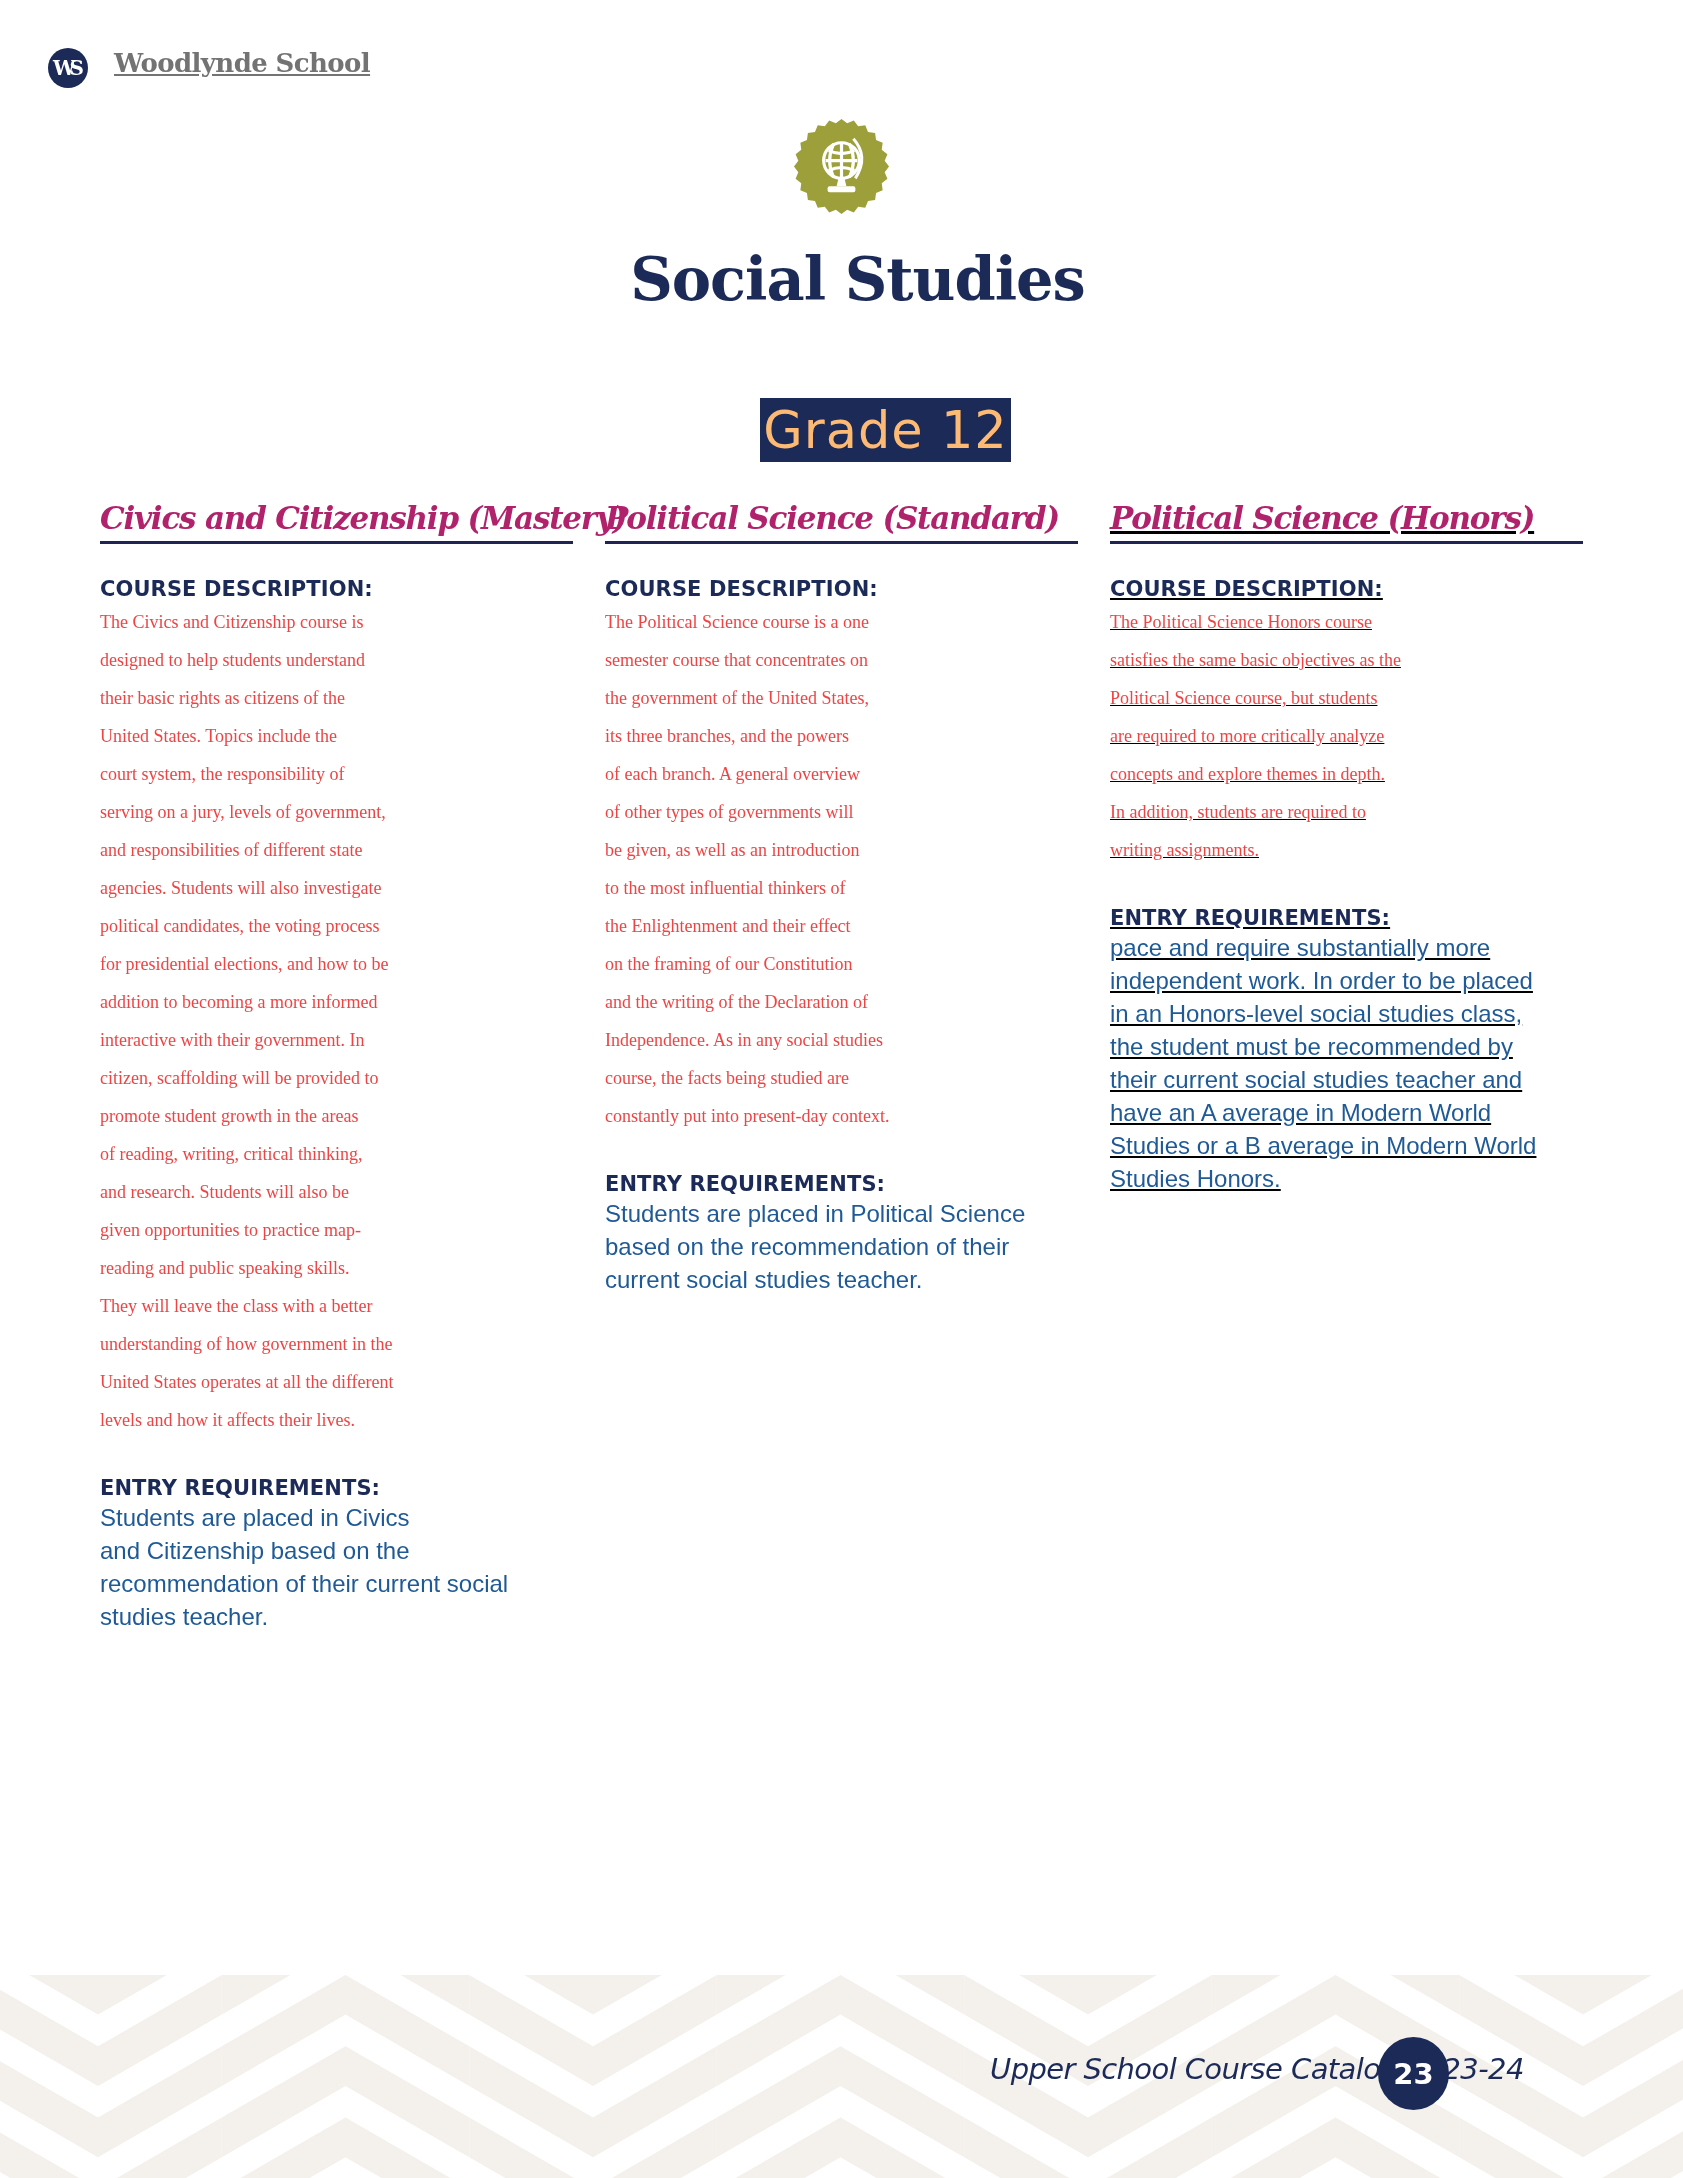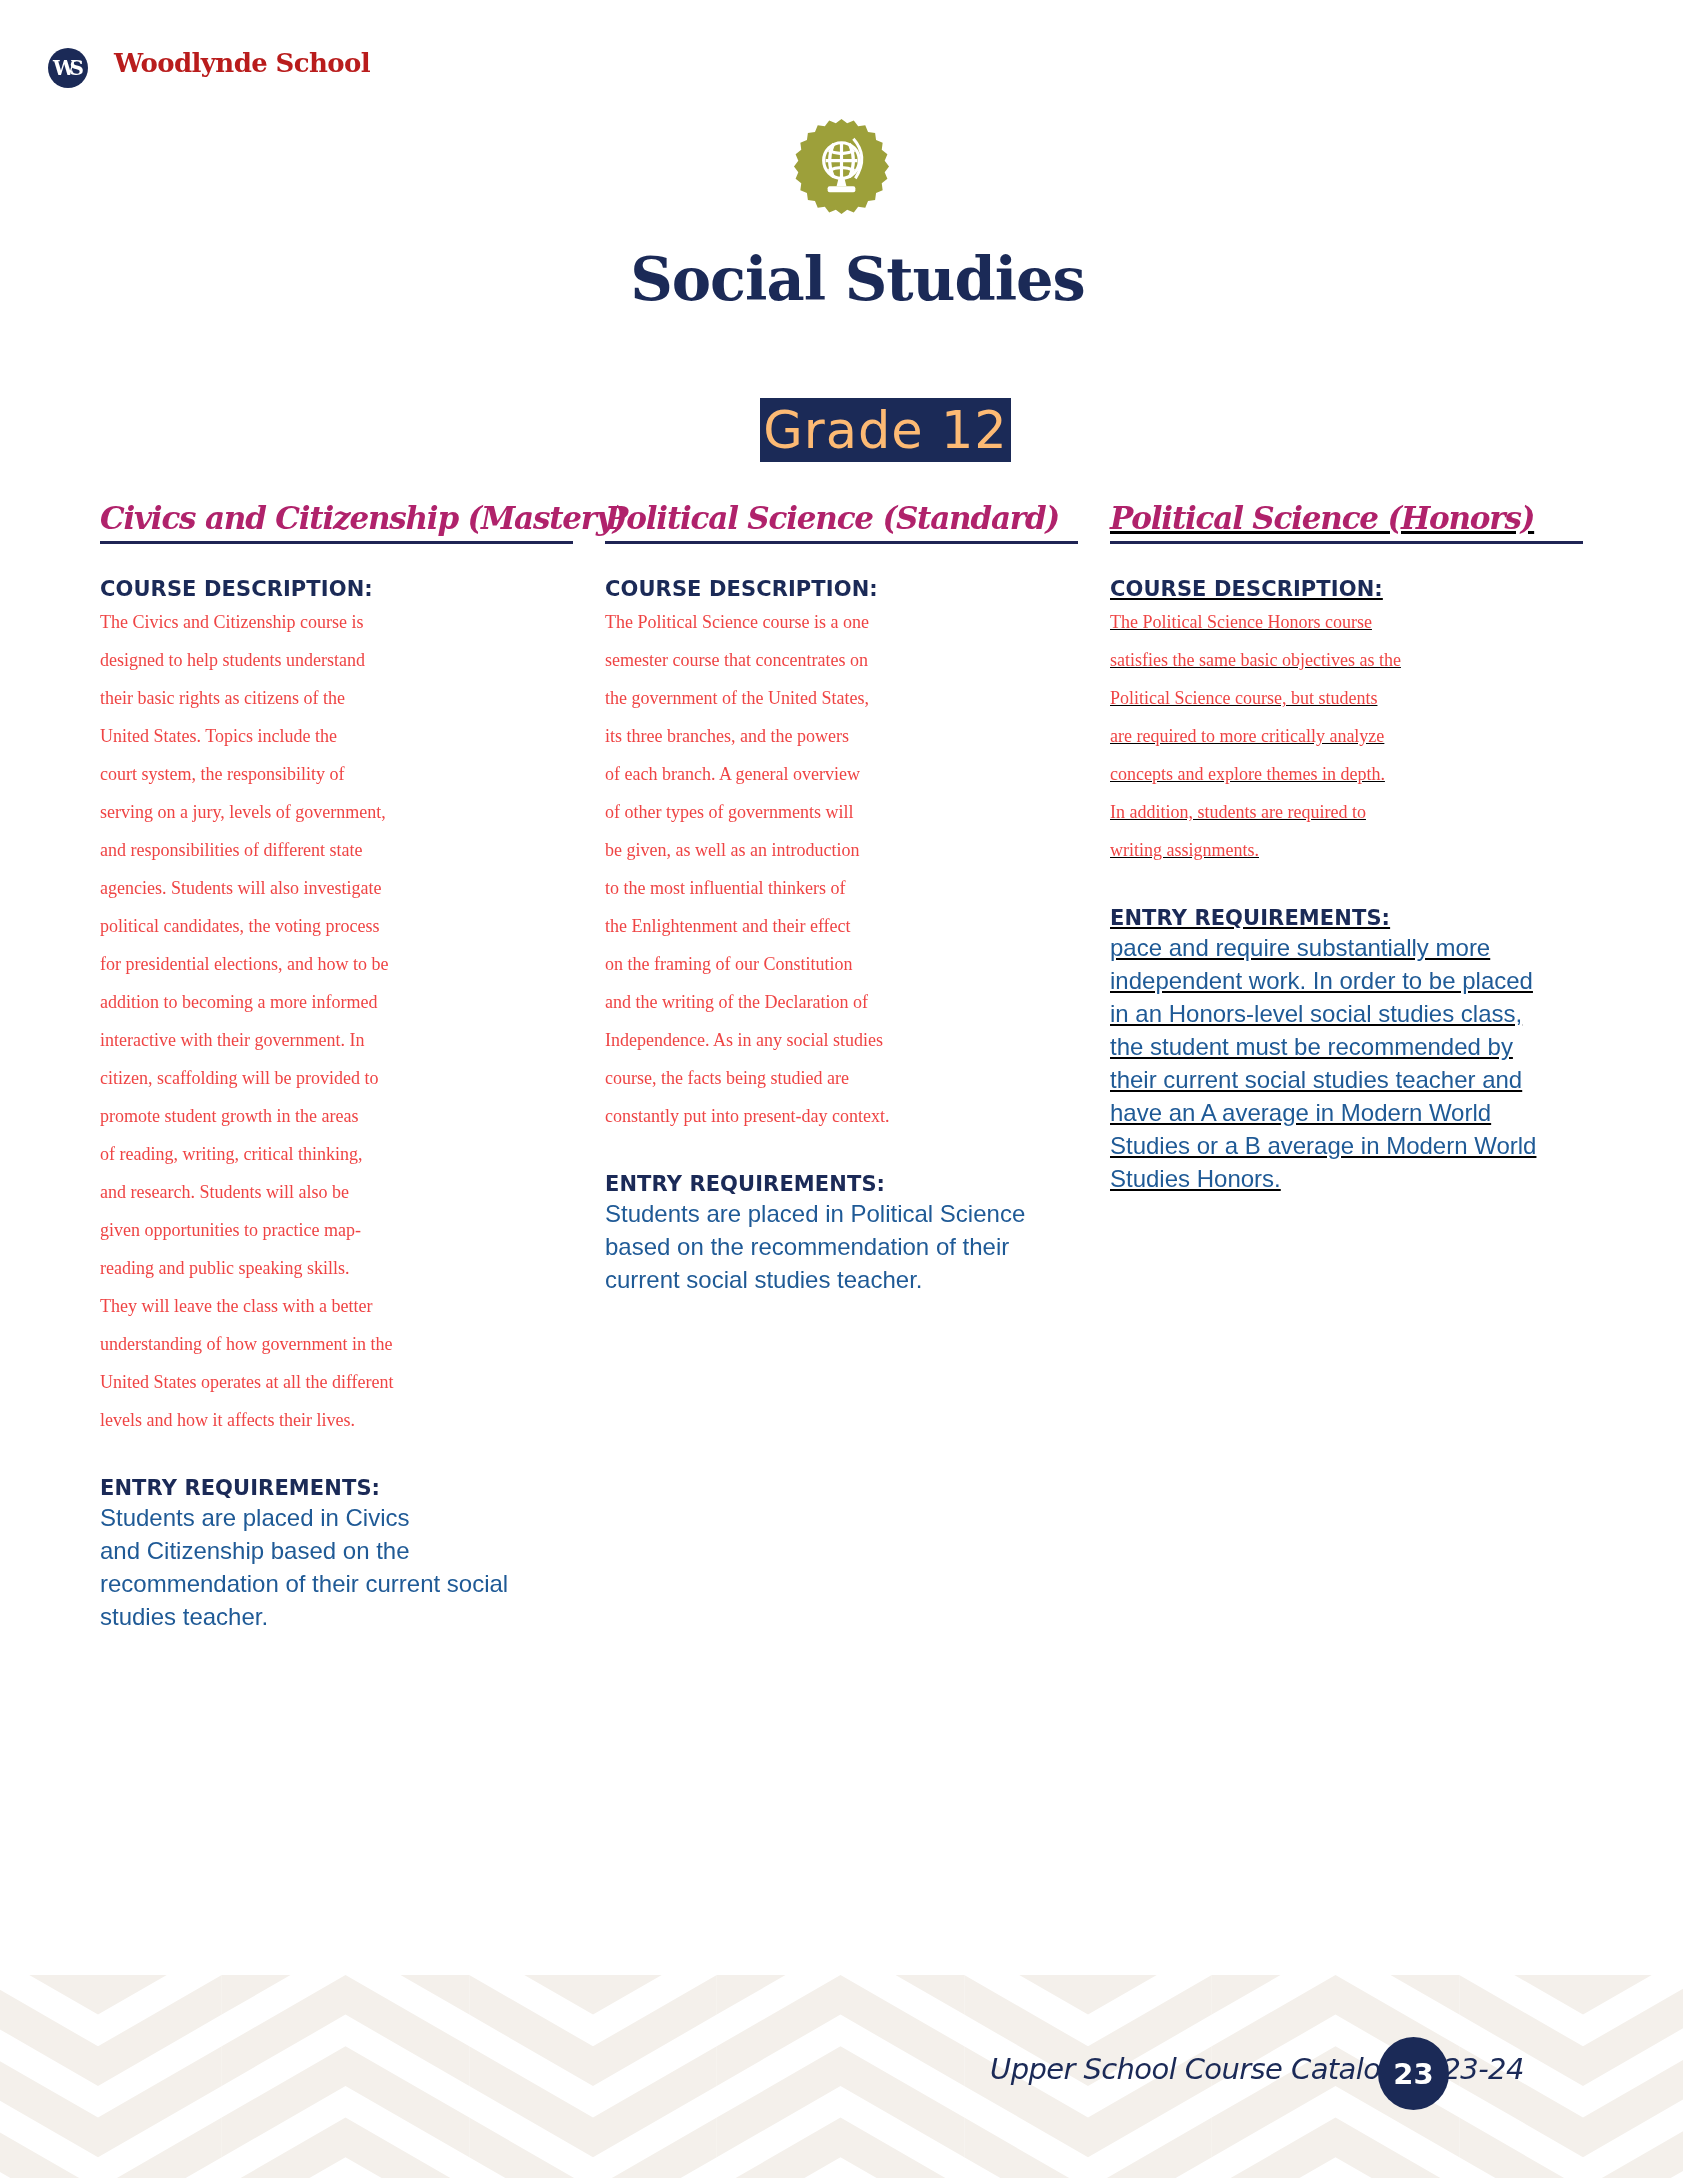--- a/index.html
+++ b/index.html
@@ -13,21 +13,21 @@
   
   .logo { left: 48px; top: 48px; height: 42px; display: flex; align-items: flex-start; gap: 15px; }
   .logo-mark {
     width: 40px; height: 40px; border-radius: 50%; background: #1b2a57;
     display: flex; align-items: center; justify-content: center;
     color: #fff; font-family: "DejaVu Serif", serif; font-weight: bold; font-size: 20px;
     letter-spacing: -6px; padding-right: 5px; box-sizing: border-box;
   }
   .logo-text {
     margin-left: 11px; font-family: "DejaVu Serif", serif; font-weight: bold;
-    font-size: 26px; color: #b91c1c; letter-spacing: -0.6px;
+    font-size: 26px; color: #737373; letter-spacing: -0.6px; text-decoration: underline;
   }
 
   
   .badge { left: 792px; top: 117px; width: 99px; height: 99px; }
 
   
   .title {
     left: 16px; width: 1683px; top: 242px; text-align: center;
     font-family: "DejaVu Serif", serif; font-weight: bold; font-size: 59px;
     color: #1b2a57; letter-spacing: -1px; line-height: 75px;

